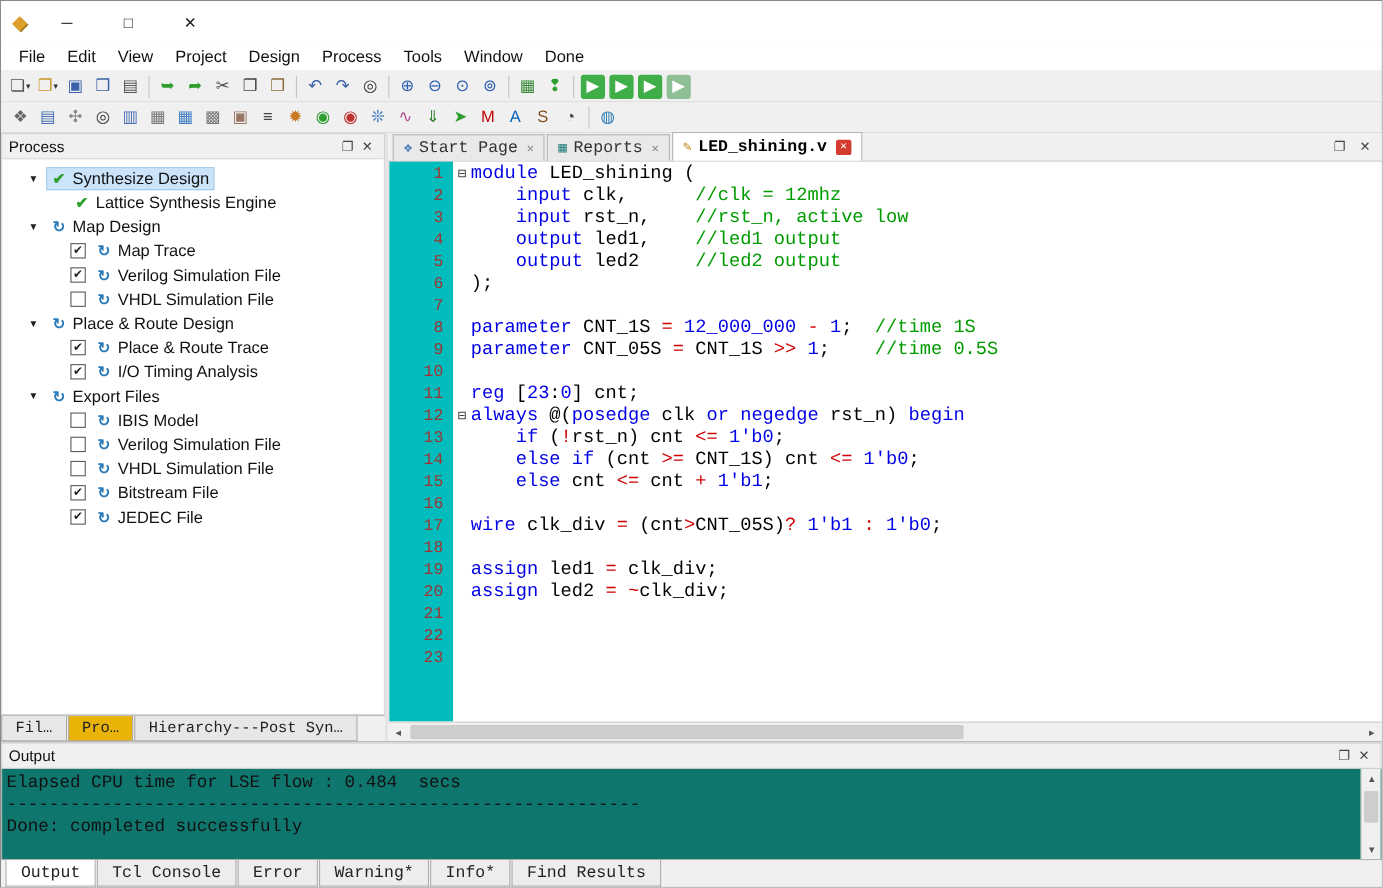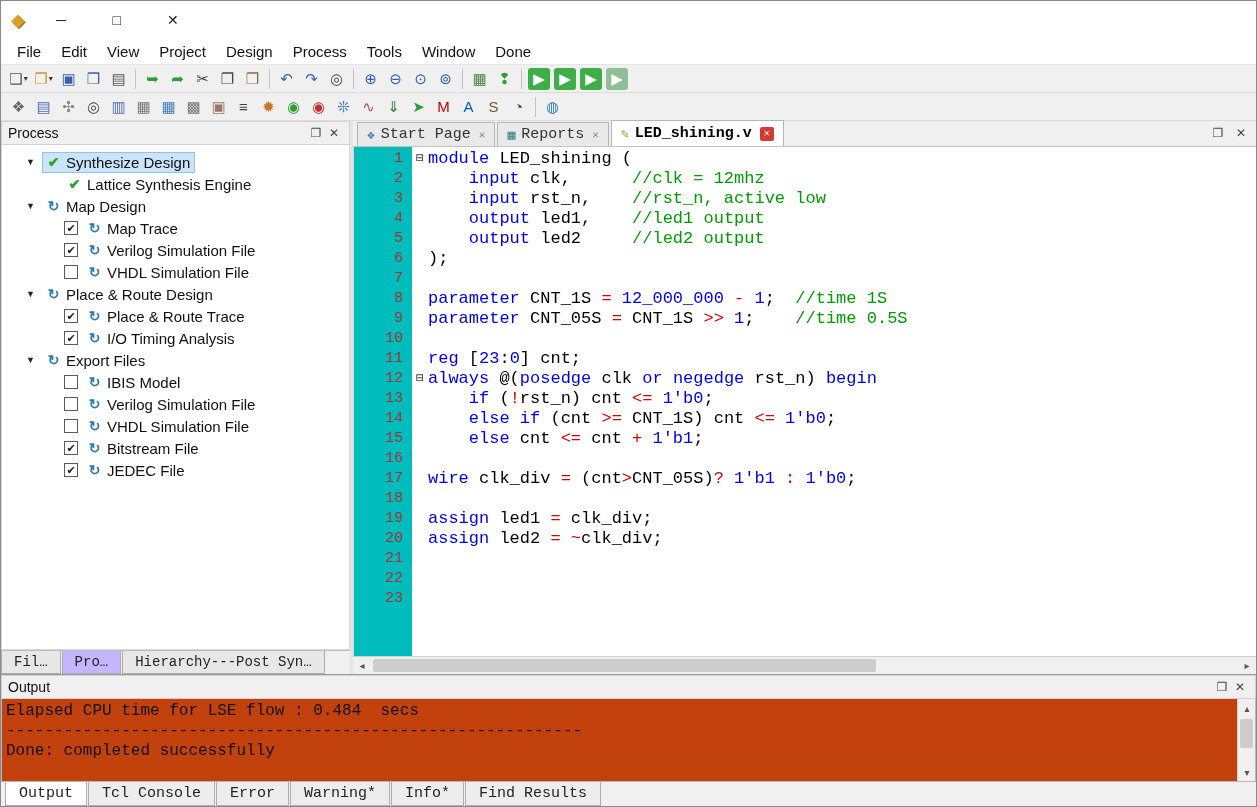--- a/index.html
+++ b/index.html
@@ -38,21 +38,21 @@
   .tree-row { height:22px; display:flex; align-items:center; font-size:15px; white-space:nowrap; }
   .expander { width:17px; font-size:9px; color:#222; text-align:left; }
   .checkbox { width:14px; height:14px; border:1px solid #5a5a5a; background:#fff; margin-right:6px; font-size:11px; line-height:12px; text-align:center; color:#1c1c1c; flex:0 0 auto; }
   .row-content { display:flex; align-items:center; padding:1px 4px 1px 1px; }
   .row-content.selected { background:#cbe4f9; outline:1px solid #93c2e8; }
   .tree-icon { width:19px; text-align:center; margin-right:3px; font-size:14px; }
   .tree-icon.check_green { color:#2ea12e; font-weight:bold; }
   .tree-icon.sync { color:#2b7bb9; font-weight:bold; }
   .panel-tabs { height:24px; background:#f0f0f0; display:flex; align-items:stretch; border-top:1px solid #bdbdbd; font-family:"Liberation Mono", monospace; font-size:14px; flex:0 0 auto; }
   .panel-tab { display:flex; align-items:center; padding:0 12px; border:1px solid #adadad; border-top:none; margin-right:1px; background:#e7e7e7; color:#222; }
-  .panel-tab.active { background:#c4b5fd; }
+  .panel-tab.active { background:#eab308; }
 
   
   .editor-area { flex:1; display:flex; flex-direction:column; min-width:0; background:#fff; }
   .doc-tabs { height:26px; background:#f0f0f0; display:flex; align-items:flex-end; border-bottom:1px solid #c2c2c2; padding-left:4px; flex:0 0 auto; }
   .doc-tabs-list { display:flex; align-items:flex-end; }
   .doc-tab { height:24px; display:flex; align-items:center; gap:6px; padding:0 9px; border:1px solid #b5b5b5; border-bottom:none; background:#e9e9e9; font-family:"Liberation Mono", monospace; font-size:15px; margin-right:2px; color:#333; }
   .doc-tab.active { background:#fff; height:26px; font-weight:bold; color:#000; }
   .tab-icon { font-size:13px; }
   .tab-close { font-size:11px; color:#8a8a8a; margin-left:2px; }
   .tab-close.red { background:#d23b2e; color:#fff; width:14px; height:14px; line-height:14px; text-align:center; border-radius:2px; font-size:10px; }
@@ -70,21 +70,21 @@
   .tok-o { color:#d00000; }
   .tok-p { color:#000; }
 
   .hscroll { height:18px; background:#f0f0f0; border-top:1px solid #cfcfcf; display:flex; align-items:center; flex:0 0 auto; }
   .scroll-arrow { width:18px; height:18px; display:flex; align-items:center; justify-content:center; font-size:10px; color:#555; }
   .hscroll-track { flex:1; height:100%; position:relative; }
   .hscroll-thumb { position:absolute; left:2px; top:2px; height:13px; width:58%; background:#cdcdcd; border-radius:2px; }
 
   
   .output-panel { height:132px; flex:0 0 auto; display:flex; flex-direction:column; border-top:1px solid #9a9a9a; background:#f0f0f0; }
-  .output-body { flex:1; display:flex; min-height:0; border:1px solid #b8b8b8; border-top:none; background:#c2410c; }
+  .output-body { flex:1; display:flex; min-height:0; border:1px solid #b8b8b8; border-top:none; background:#0f766e; }
   .output-content { flex:1; font-family:"Liberation Mono", monospace; font-size:16px; line-height:20px; padding:2px 4px; overflow:hidden; }
   .out-line { white-space:pre; height:20px; }
   .vscroll { width:18px; flex:0 0 auto; background:#f0f0f0; border-left:1px solid #cfcfcf; display:flex; flex-direction:column; }
   .vscroll-track { flex:1; position:relative; }
   .vscroll-thumb { position:absolute; top:2px; left:2px; width:13px; height:62%; background:#cdcdcd; border-radius:2px; }
   .output-tabs { height:24px; background:#f0f0f0; display:flex; align-items:stretch; padding-left:4px; font-family:"Liberation Mono", monospace; font-size:15px; flex:0 0 auto; }
   .output-tab { display:flex; align-items:center; padding:0 13px; border:1px solid #aeaeae; border-top:none; margin-right:1px; background:#ededed; color:#222; }
   .output-tab.active { background:#fff; }
 
   

